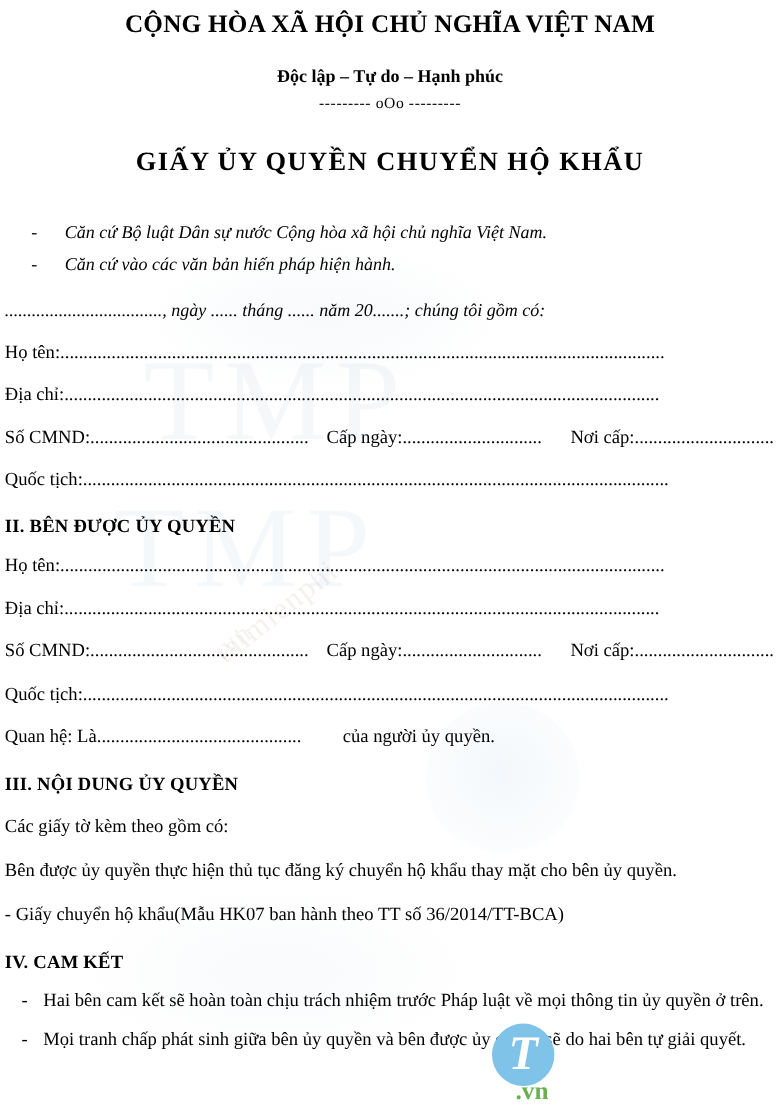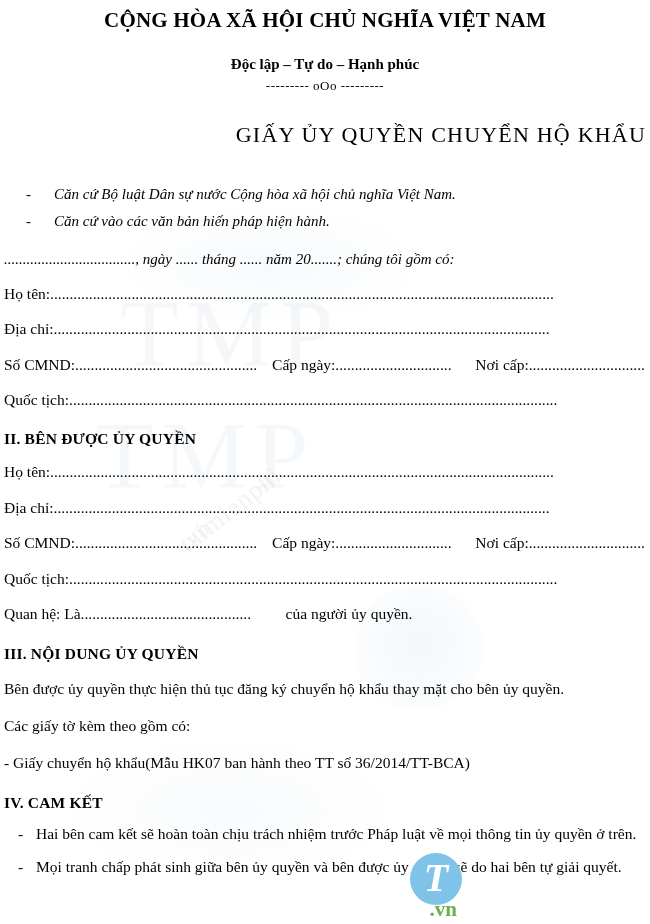--- a/index.html
+++ b/index.html
@@ -111,22 +111,22 @@
     margin-top: 22px;
     line-height: 1.25;
   }
   .hdr-sep {
     text-align: center;
     font-size: 13px;
     margin-top: 4px;
     letter-spacing: 0.5px;
   }
   .doc-title {
-    text-align: right;
-    font-weight: normal;
+    text-align: center;
+    font-weight: bold;
     font-size: 22px;
     letter-spacing: 1.2px;
     margin-top: 27px;
     line-height: 1.3;
   }
 
   
   .citations {
     margin-top: 33px;
     padding-left: 22px;
@@ -359,22 +359,22 @@
       <span class="fld-dots">..............................................................................................................................</span>
     </div>
 
     <div class="field-row">
       <span class="fld-label">Quan hệ: Là</span>
       <span class="fld-dots-fixed w-quanhe">............................................</span>
       <span class="fld-label">của người ủy quyền.</span>
     </div>
 
     <div class="sec-head">III. NỘI DUNG ỦY QUYỀN</div>
+    <div class="para">Các giấy tờ kèm theo gồm có:</div>
     <div class="para">Bên được ủy quyền thực hiện thủ tục đăng ký chuyển hộ khẩu thay mặt cho bên ủy quyền.</div>
-    <div class="para">Các giấy tờ kèm theo gồm có:</div>
     <div class="para-dash">- Giấy chuyển hộ khẩu(Mẫu HK07 ban hành theo TT số 36/2014/TT-BCA)</div>
 
     <div class="sec-head">IV. CAM KẾT</div>
     <div class="commit-list">
       <div class="commit-row">
         <span class="commit-dash">-</span>
         <span class="commit-text">Hai bên cam kết sẽ hoàn toàn chịu trách nhiệm trước Pháp luật về mọi thông tin ủy quyền ở trên.</span>
       </div>
       <div class="commit-row">
         <span class="commit-dash">-</span>

